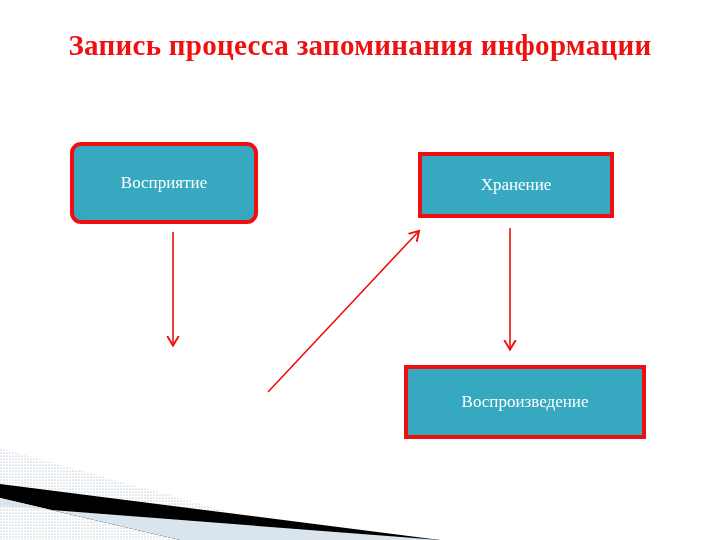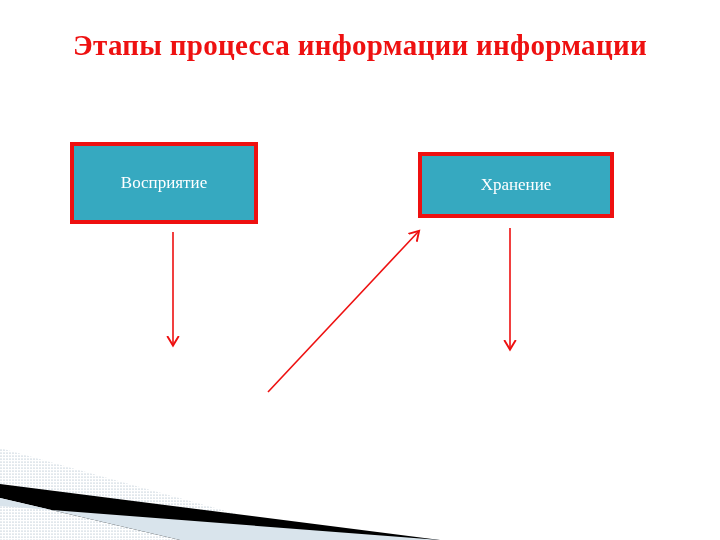--- a/index.html
+++ b/index.html
@@ -40,21 +40,21 @@
     border: 4px solid #ee1010;
     color: #ffffff;
     font-family: "Liberation Serif", serif;
     font-size: 17px;
     display: flex;
     align-items: center;
     justify-content: center;
     text-align: center;
     padding: 2px 6px;
   }
-  #node-perception { left: 70px;  top: 142px; width: 188px; height: 82px; }
+  #node-perception { left: 70px;  top: 142px; width: 188px; height: 82px; border-radius: 11px; }
   #node-record     { left: 82px;  top: 358px; width: 180px; height: 78px; }
   #node-storage    { left: 418px; top: 152px; width: 196px; height: 66px; }
   #node-playback   { left: 404px; top: 365px; width: 242px; height: 74px; }
 
   #arrows {
     position: absolute;
     left: 0;
     top: 0;
     width: 720px;
     height: 540px;
@@ -65,21 +65,21 @@
     bottom: 0;
     width: 440px;
     height: 100px;
   }
 </style>
 </head>
 <body>
 
 <div id="slide">
 
-  <div id="title">Этапы процесса информации информации</div>
+  <div id="title">Запись процесса запоминания информации</div>
 
   <svg id="arrows" viewBox="0 0 720 540" xmlns="http://www.w3.org/2000/svg">
     <defs>
       <marker id="ah" markerWidth="9" markerHeight="9" refX="5" refY="4.2" orient="auto" markerUnits="strokeWidth">
         <path d="M0,0.6 L6,4.2 L0,7.8" fill="none" stroke="#ee1010" stroke-width="1.2"></path>
       </marker>
     </defs>
 
     <line x1="173" y1="232" x2="173" y2="344" stroke="#ee1010" stroke-width="1.6" marker-end="url(#ah)"></line>
 
@@ -90,20 +90,23 @@
 
   <div class="node" id="node-perception">
     <span>Восприятие</span>
   </div>
 
 
   <div class="node" id="node-storage">
     <span>Хранение</span>
   </div>
 
+  <div class="node" id="node-playback">
+    <span>Воспроизведение</span>
+  </div>
 
   <svg id="corner" viewBox="0 0 440 100" xmlns="http://www.w3.org/2000/svg">
     <defs>
       <pattern id="hatch" width="3" height="3" patternUnits="userSpaceOnUse">
         <rect width="3" height="3" fill="#ffffff"></rect>
         <circle cx="1" cy="1" r="0.6" fill="#8fa8b8"></circle>
       </pattern>
     </defs>
     <polygon points="0,8 0,100 330,100" fill="url(#hatch)"></polygon>
     <polygon points="0,44 440,100 180,100 0,58" fill="#000000"></polygon>

